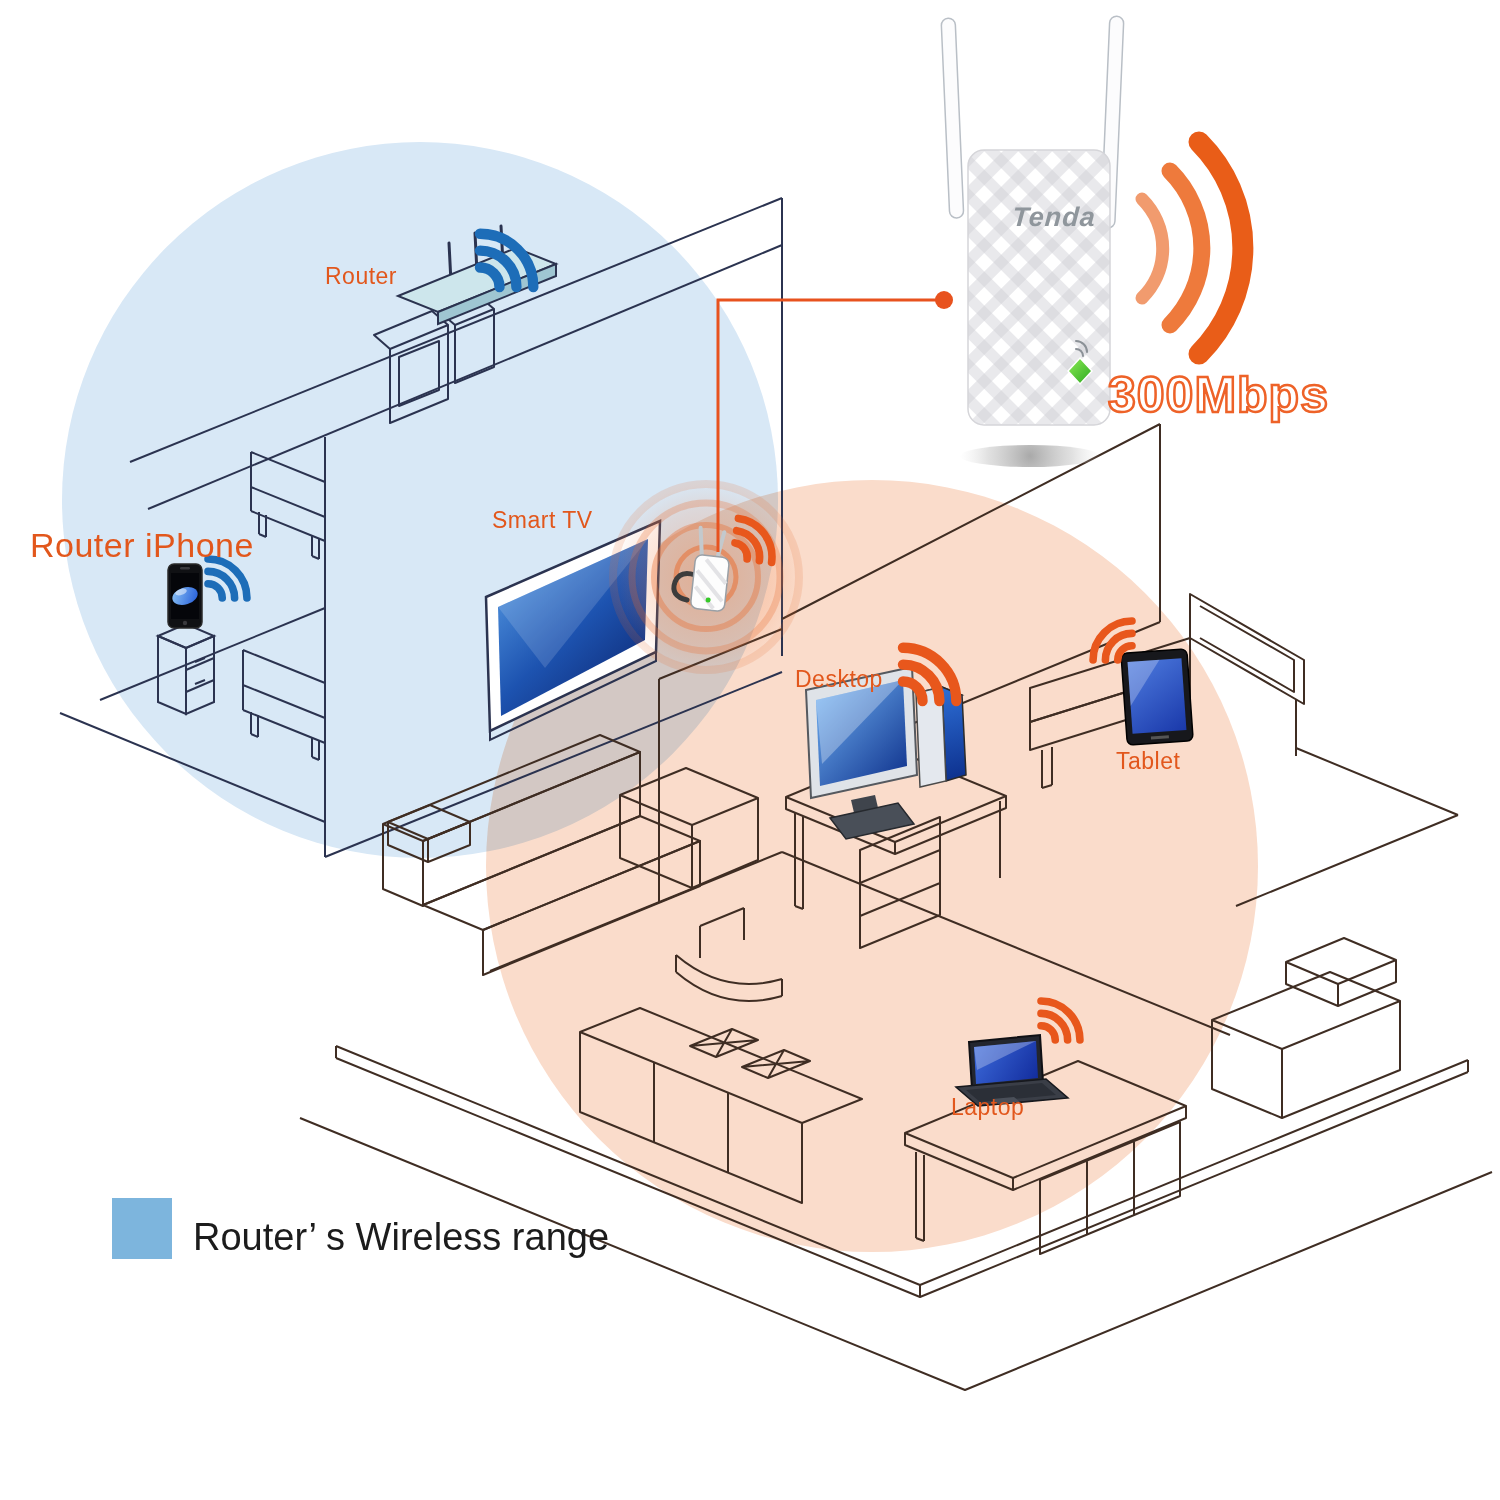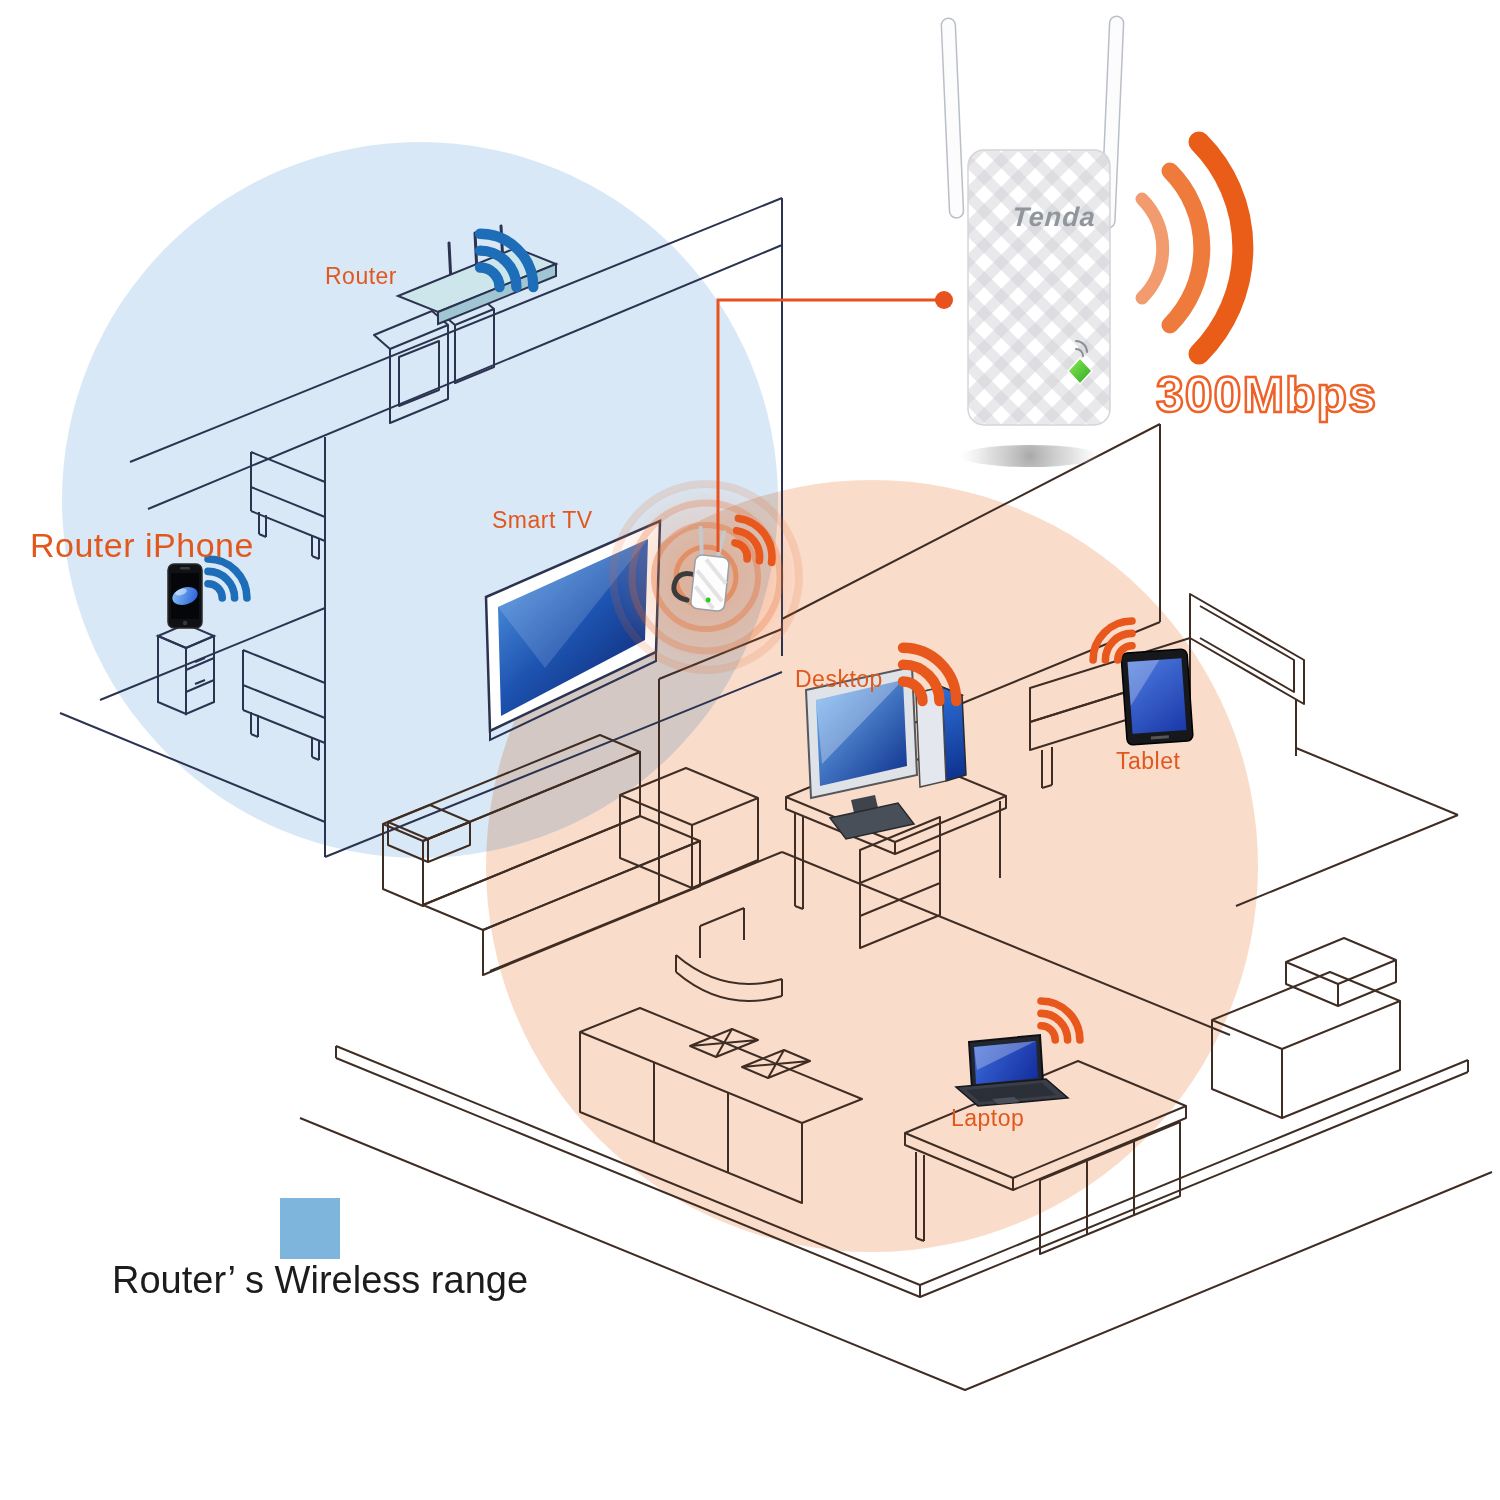--- a/index.html
+++ b/index.html
@@ -2,25 +2,25 @@
 <html><head>
 <meta charset="utf-8">
 <style>
   html,body{margin:0;padding:0;background:#fff;}
   #stage{position:relative;width:1500px;height:1500px;background:#ffffff;overflow:hidden;
          font-family:"Liberation Sans", sans-serif;}
   #stage svg{position:absolute;left:0;top:0;}
   .lbl{position:absolute;color:#e2571c;font-size:23px;letter-spacing:.5px;white-space:nowrap;}
   .speed{position:absolute;left:1108px;top:366px;font-size:50px;font-weight:bold;
          color:#ffffff;-webkit-text-stroke:2.5px #ee6228;letter-spacing:1px;white-space:nowrap;
-         text-shadow:0 0 1px #f5a37b;margin-left:48px;}
+         text-shadow:0 0 1px #f5a37b;}
   .brand{position:absolute;left:998px;top:202px;width:112px;text-align:center;font-size:27px;
          font-weight:bold;font-style:italic;color:#8f969c;letter-spacing:1px;transform:skewX(-4deg);}
   .legend{position:absolute;left:112px;top:1198px;}
-  .legend-row{display:flex;align-items:center;margin-bottom:49px;flex-direction:column;}
+  .legend-row{display:flex;align-items:flex-end;margin-bottom:49px;}
   .legend-swatch{width:60px;height:61px;margin-right:21px;flex:0 0 auto;}
   .legend-swatch.blue{background:#7db5dd;}
   .legend-swatch.orange{background:#f8a77c;}
   .legend-text{font-size:38px;color:#1c1c1c;white-space:nowrap;}
 </style>
 </head>
 <body>
 
 <div id="stage">
 
@@ -261,21 +261,21 @@
     <path d="M944,300 L718,300 L718,552" fill="none" stroke="#e8521e" stroke-width="3"></path>
     <circle cx="944" cy="300" r="9" fill="#e8521e"></circle>
   </g>
 </svg>
 
   <div class="lbl" style="left:325px;top:263px;">Router</div>
   <div class="lbl" style="left:30px;top:526px;font-size:34px;">Router iPhone</div>
   <div class="lbl" style="left:492px;top:507px;">Smart TV</div>
   <div class="lbl" style="left:795px;top:666px;">Desktop</div>
   <div class="lbl" style="left:1116px;top:748px;">Tablet</div>
-  <div class="lbl" style="left:951px;top:1094px;margin-top:11px;">Laptop</div>
+  <div class="lbl" style="left:951px;top:1094px;">Laptop</div>
 
   <div class="speed">300Mbps</div>
   <div class="brand">Tenda</div>
 
   <div class="legend">
     <div class="legend-row">
       <div class="legend-swatch blue"></div>
       <div class="legend-text">Router’ s Wireless range</div>
     </div>
   </div>

